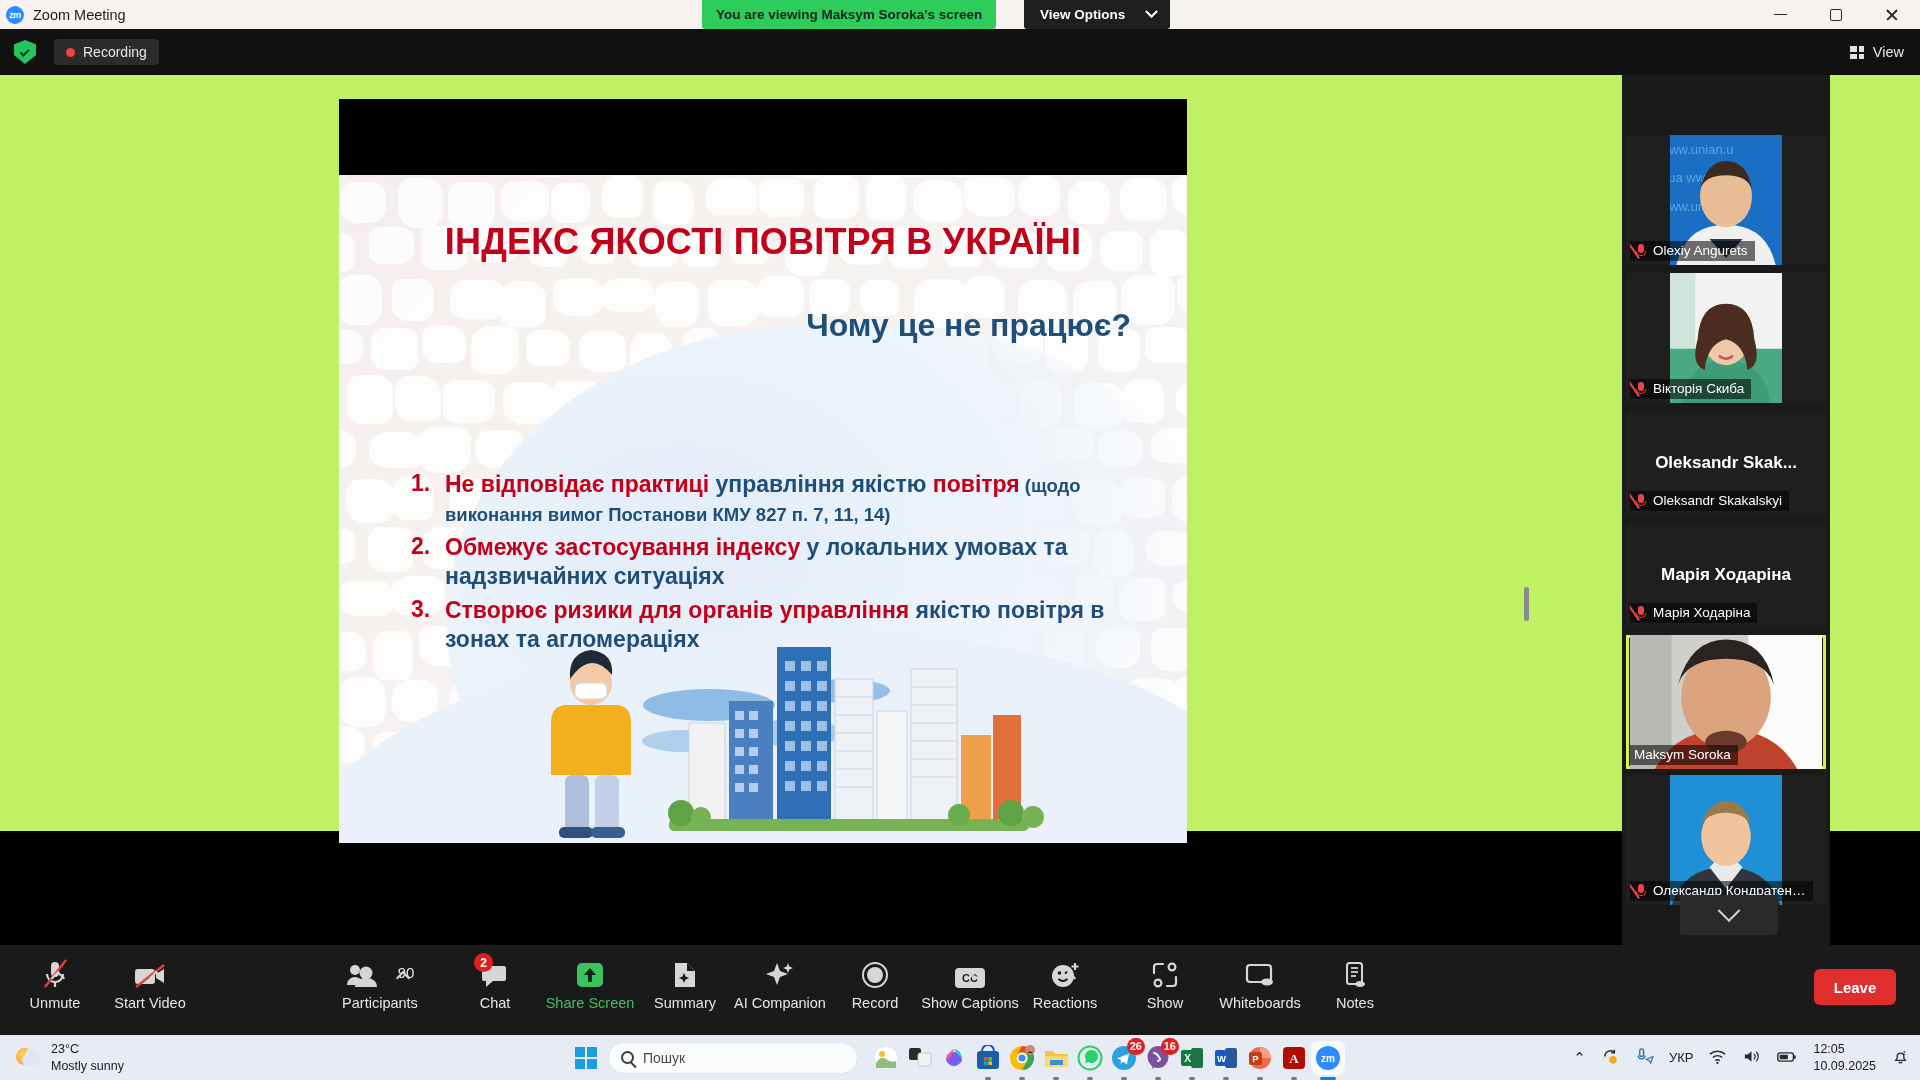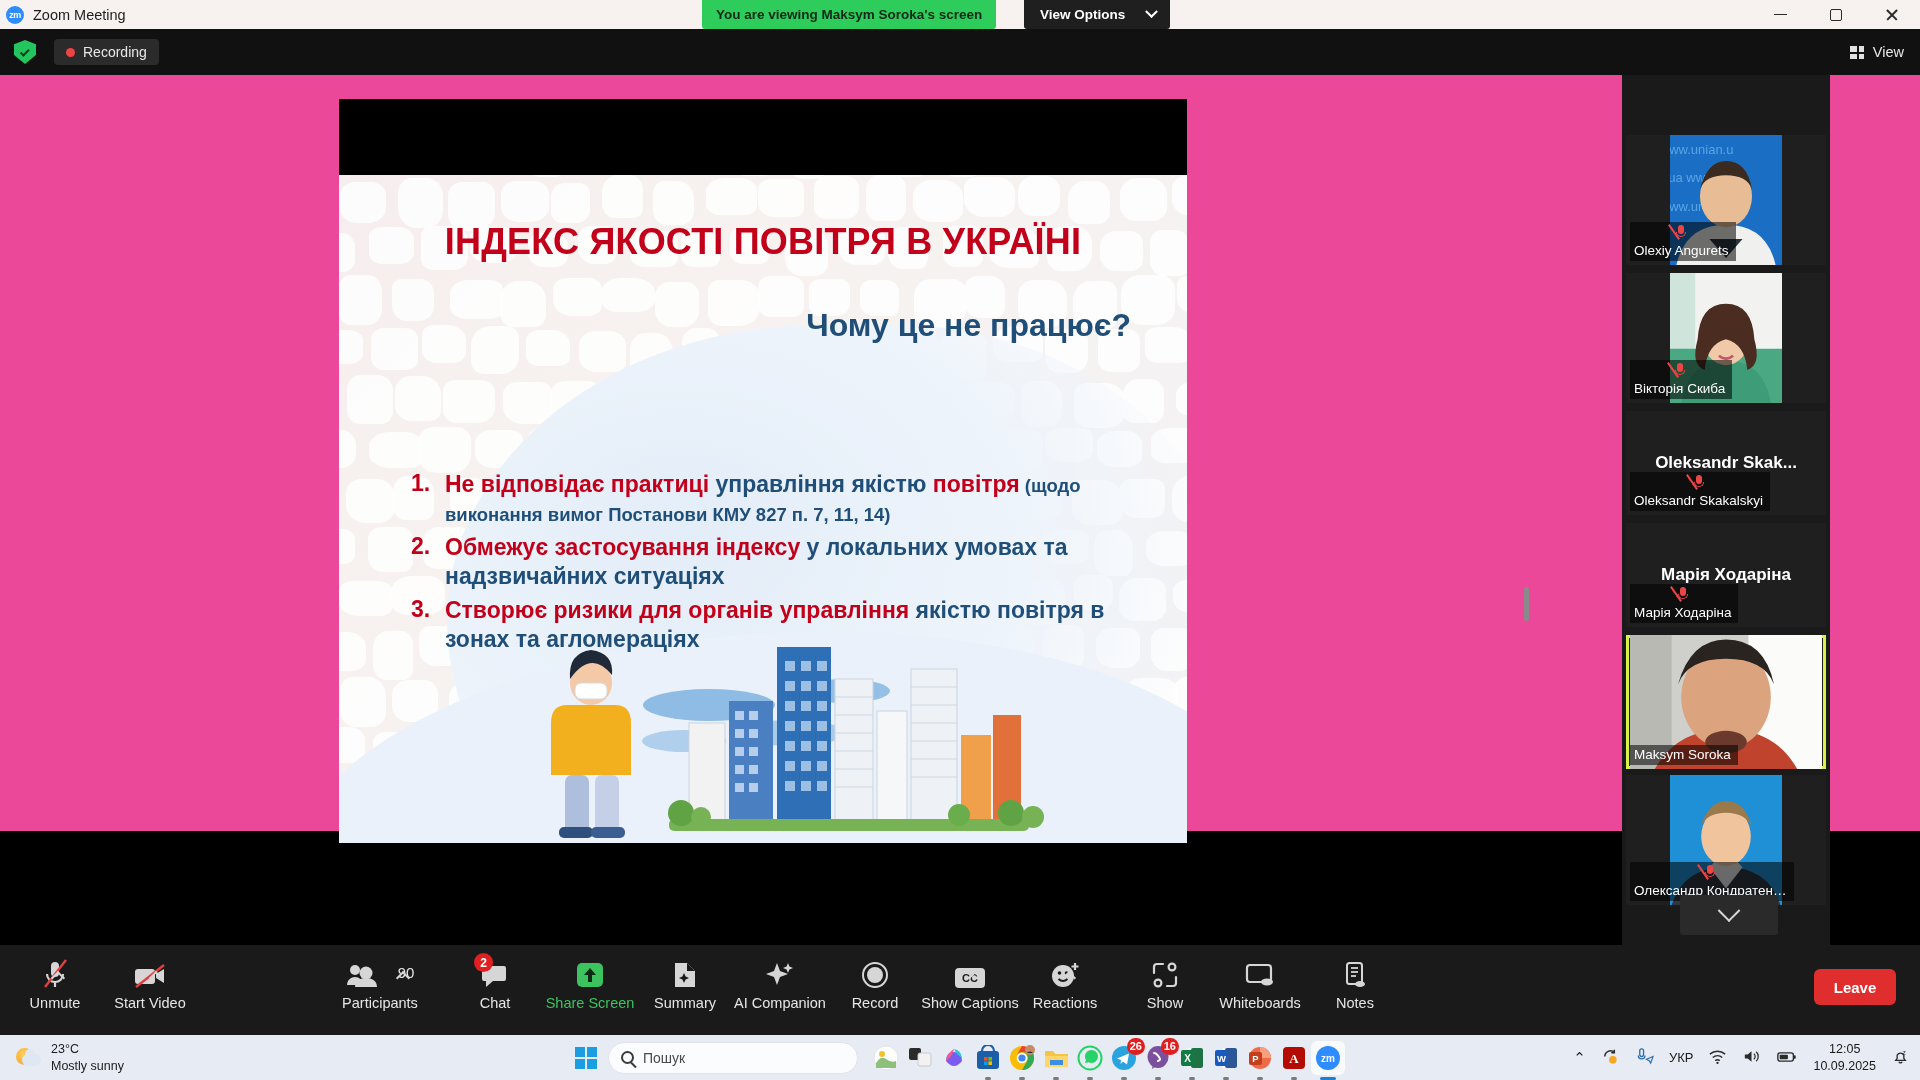--- a/index.html
+++ b/index.html
@@ -70,21 +70,21 @@
   .viewbtn {
     position: absolute; right: 16px; display:flex; align-items:center; gap:8px;
     color:#e8e8e8; font-size: 14.5px;
   }
   .grid-ic { width:15px; height:13px; display:grid; grid-template-columns: 7px 5px; grid-template-rows: 6px 5px; gap:2px; }
   .grid-ic i { background:#e0e0e0; display:block; }
 
   
   .stage {
     position: absolute; top: 75px; left: 0; width: 1920px; height: 756px;
-    background: #ec4899; z-index: 10;
+    background: #bef264; z-index: 10;
   }
   .slide-wrap {
     position: absolute; left: 339px; top: 24px; width: 848px; height: 849px;
     background: #000;
   }
   .slide {
     position: absolute; left: 0; top: 76px; width: 848px; height: 668px;
     background: linear-gradient(135deg,#f6eeee 0%,#f7f2f0 38%,#f2f2f6 100%);
     overflow: hidden;
   }
@@ -133,21 +133,21 @@
     background: #1a1a1a; z-index: 20;
   }
   .ptile {
     position: absolute; left: 4px; width: 200px; background: #1f1f1f; overflow: hidden;
   }
   .ptile .photo { position:absolute; left: 50%; transform: translateX(-50%); top: 0; height: 100%; }
   .pname {
     position: absolute; left: 4px; bottom: 4px; max-width: 192px;
     background: rgba(0,0,0,.55); color:#fff; font-size: 13.5px;
     padding: 2px 7px 3px 4px; display:flex; align-items:center; gap:5px;
-    white-space: nowrap; overflow: hidden; flex-direction: column;
+    white-space: nowrap; overflow: hidden;
   }
   .micoff { position:relative; width: 14px; height: 15px; flex:0 0 14px; }
   .micoff .m { position:absolute; left:4px; top:1px; width:6px; height:9px; border-radius:3px; background:#ef4444; }
   .micoff .b { position:absolute; left:2px; top:8px; width:10px; height:5px;
                border:1.6px solid #ef4444; border-top:none; border-radius: 0 0 6px 6px; }
   .micoff .slash { position:absolute; left:-1px; top:-1px; width:2px; height:18px; background:#ef4444;
                    transform: rotate(-35deg); transform-origin: center; }
   .pinitials {
     position:absolute; inset:0; display:flex; align-items:center; justify-content:center;
     color:#ffffff; font-size: 17px; font-weight: 700; text-align:center; padding: 0 6px;
@@ -210,21 +210,21 @@
     color:#4a4a4a; font-size: 14px;
   }
   .mag { width: 13px; height: 13px; border: 2px solid #3a3a3a; border-radius: 50%; position: relative; }
   .mag:after { content:''; position:absolute; right:-5px; bottom:-4px; width:7px; height:2px; background:#3a3a3a; transform: rotate(45deg); }
   .tbicon { width: 34px; height: 34px; border-radius: 6px; position: relative; display:flex; align-items:center; justify-content:center; }
   .tbdot { position:absolute; bottom:-5px; left:50%; transform:translateX(-50%); width:6px; height:3px; border-radius:2px; background:#7b7b7b; }
   .tbdot.active { width: 16px; height: 3px; background:#1b7fd4; }
   .tbbadge { position:absolute; top:-3px; right:-4px; min-width:17px; height:17px; padding:0 3px; background:#e02020;
              color:#fff; font-size:11px; border-radius:9px; display:flex; align-items:center; justify-content:center; font-weight:bold; }
   .tray { position:absolute; right: 10px; display:flex; align-items:center; gap: 15px; color:#1d1d1d; font-size: 13px; }
-  .clock { text-align: center; font-size: 12.5px; line-height: 1.35; color:#1b1b1b; }
+  .clock { text-align: left; font-size: 12.5px; line-height: 1.35; color:#1b1b1b; }
 </style>
 </head>
 <body>
 
 <div id="app">
 
   <div class="titlebar">
     <div class="tb-zoomlogo">zm</div>
     <div class="tb-title">Zoom Meeting</div>
 

